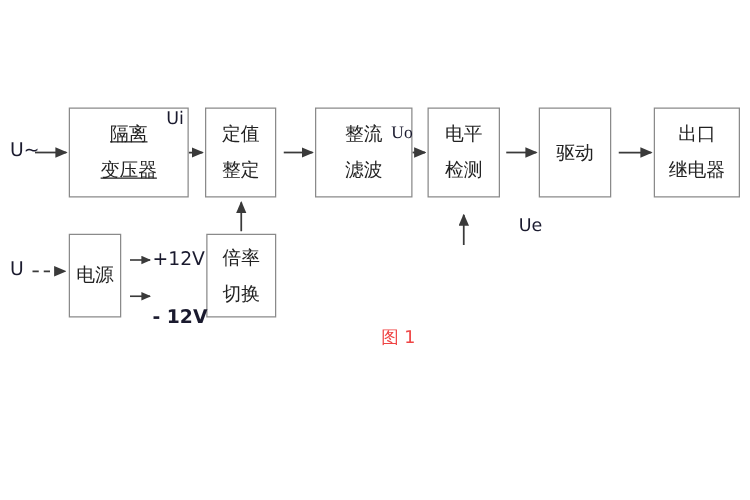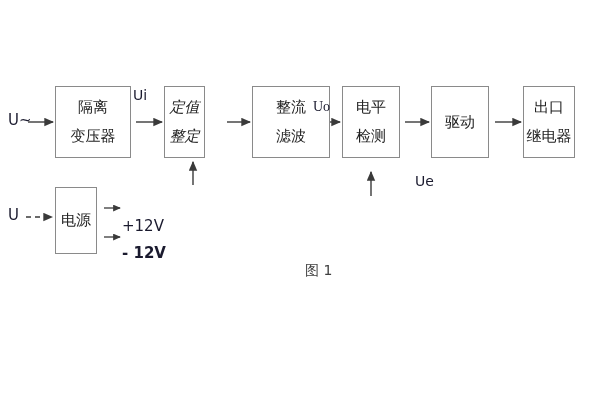--- a/index.html
+++ b/index.html
@@ -36,21 +36,21 @@
   }
   .sig{
     position:absolute;
     color:#1a1a2e;
     font-size:14px;
     white-space:nowrap;
     line-height:1;
   }
   .cap{
     position:absolute;
-    color:#404040;
+    color:#ef4444;
     font-size:14px;
     white-space:nowrap;
     line-height:1;
   }
 
   
   #wires{position:absolute;left:0;top:0;width:600px;height:400px;}
 </style>
 </head>
 <body>
@@ -82,58 +82,62 @@
     <line x1="193" y1="185" x2="193" y2="162" stroke="#3a3a3a" stroke-width="1.4" marker-end="url(#ah)"></line>
 
     <line x1="371" y1="196" x2="371" y2="172" stroke="#3a3a3a" stroke-width="1.4" marker-end="url(#ah)"></line>
 
     <line x1="26" y1="217" x2="52" y2="217" stroke="#3a3a3a" stroke-width="1.4" stroke-dasharray="5,4" marker-end="url(#ah)"></line>
 
     <line x1="104" y1="208" x2="120" y2="208" stroke="#3a3a3a" stroke-width="1.3" marker-end="url(#ahs)"></line>
     <line x1="104" y1="237" x2="120" y2="237" stroke="#3a3a3a" stroke-width="1.3" marker-end="url(#ahs)"></line>
   </svg>
 
-  <div class="box two" style="left:55px;top:86px;width:76px;height:72px;">
+  <div class="box two" style="left:55px;top:86px;width:96px;height:72px;text-decoration:underline;">
     <span class="ln">隔离</span>
     <span class="ln">变压器</span>
   </div>
 
-  <div class="box two" style="left:164px;top:86px;width:41px;height:72px;font-style:italic;">
+  <div class="box two" style="left:164px;top:86px;width:57px;height:72px;">
     <span class="ln">定值</span>
     <span class="ln">整定</span>
   </div>
 
   <div class="box two" style="left:252px;top:86px;width:78px;height:72px;">
     <span class="ln">整流</span>
     <span class="ln">滤波</span>
   </div>
 
   <div class="box two" style="left:342px;top:86px;width:58px;height:72px;">
     <span class="ln">电平</span>
     <span class="ln">检测</span>
   </div>
 
   <div class="box" style="left:431px;top:86px;width:58px;height:72px;">
     <span class="ln">驱动</span>
   </div>
 
-  <div class="box two" style="left:523px;top:86px;width:52px;height:72px;">
+  <div class="box two" style="left:523px;top:86px;width:69px;height:72px;">
     <span class="ln">出口</span>
     <span class="ln">继电器</span>
   </div>
 
   <div class="box" style="left:55px;top:187px;width:42px;height:67px;">
     <span class="ln">电源</span>
   </div>
 
+  <div class="box two" style="left:165px;top:187px;width:56px;height:67px;">
+    <span class="ln">倍率</span>
+    <span class="ln">切换</span>
+  </div>
 
 
   <div class="port" style="left:8px;top:113px;">U~</div>
   <div class="port" style="left:8px;top:208px;">U</div>
-  <div class="port" style="left:122px;top:200px;margin-top:19px;">+12V</div>
+  <div class="port" style="left:122px;top:200px;">+12V</div>
   <div class="port" style="left:122px;top:246px;font-weight:bold;">- 12V</div>
 
   <div class="sig" style="left:133px;top:88px;">Ui</div>
   <div class="sig" style="left:313px;top:100px;font-family:Liberation Serif, serif;">Uo</div>
   <div class="sig" style="left:379px;top:174px;margin-left:36px;">Ue</div>
 
   <div class="cap" style="left:305px;top:263px;">图 1</div>
 
 </div>
 

